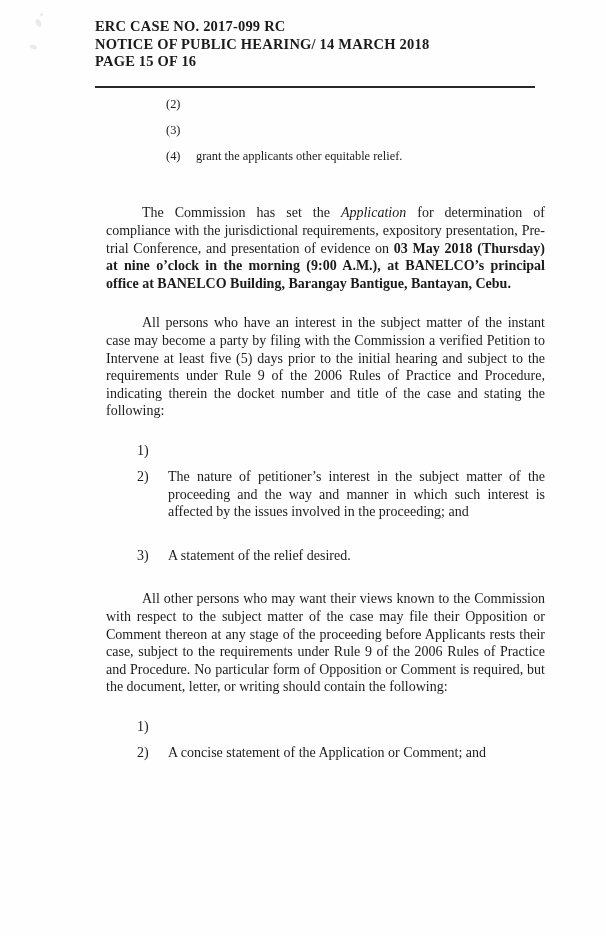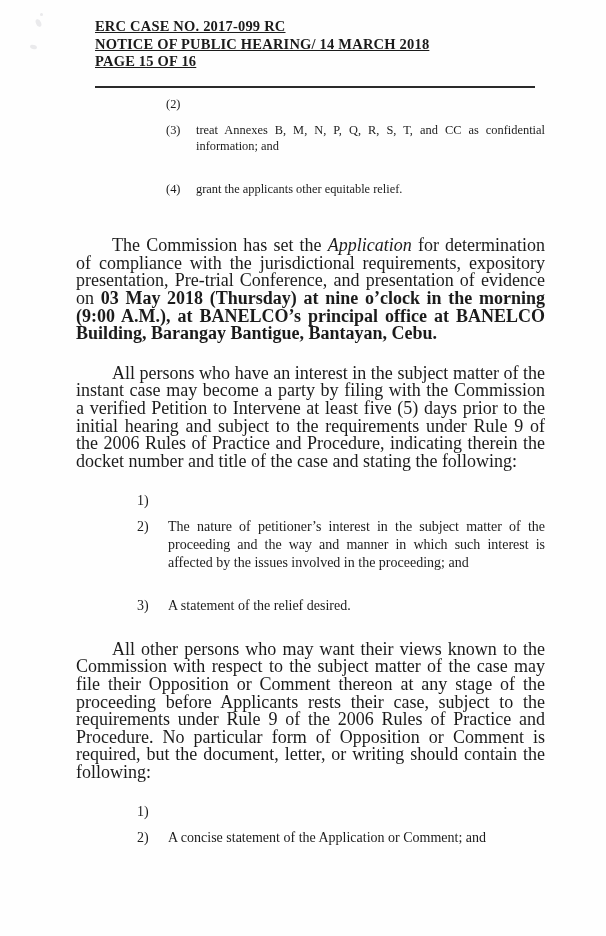--- a/index.html
+++ b/index.html
@@ -33,21 +33,20 @@
   }
   .smudge.s1 { left: 36px; top: 19px; width: 5px; height: 8px; transform: rotate(-25deg); }
   .smudge.s2 { left: 30px; top: 45px; width: 7px; height: 4px; transform: rotate(18deg); }
   .smudge.s3 { left: 40px; top: 13px; width: 3px; height: 3px; }
 
   .header {
     position: absolute;
     left: 95px;
     top: 18px;
     width: 450px;
-    text-decoration: underline;
   }
   .header-line {
     font-weight: bold;
     font-size: 14.5px;
     line-height: 17.5px;
     letter-spacing: .2px;
     white-space: nowrap;
   }
   .header-rule {
     position: absolute;
@@ -82,22 +81,22 @@
     top: 0;
     width: 30px;
     text-align: left;
     font-size: 12.4px;
     line-height: 16.4px;
   }
 
   
   .para {
     margin: 0;
-    padding: 0 61px 0 76px;
-    font-size: 18px;
+    padding: 0 61px 0 106px;
+    font-size: 14px;
     line-height: 17.6px;
     text-align: justify;
     text-justify: inter-word;
     text-indent: 36px;
   }
   .para .ital { font-style: italic; }
   .para .bold { font-weight: bold; }
 
   
   .num-item {
@@ -142,21 +141,20 @@
   <div class="body-area">
 
     <div class="sub-item">
       <span class="marker">(2)</span>
     </div>
 
     <div class="gap-12"></div>
 
     <div class="sub-item">
       <span class="marker">(3)</span>
-      <span>treat Annexes B, M, N, P, Q, R, S, T, and CC as confidential information; and</span>
     </div>
 
     <div class="gap-12"></div>
 
     <div class="sub-item">
       <span class="marker">(4)</span>
       <span>grant the applicants other equitable relief.</span>
     </div>
 
     <div class="gap-26"></div>

